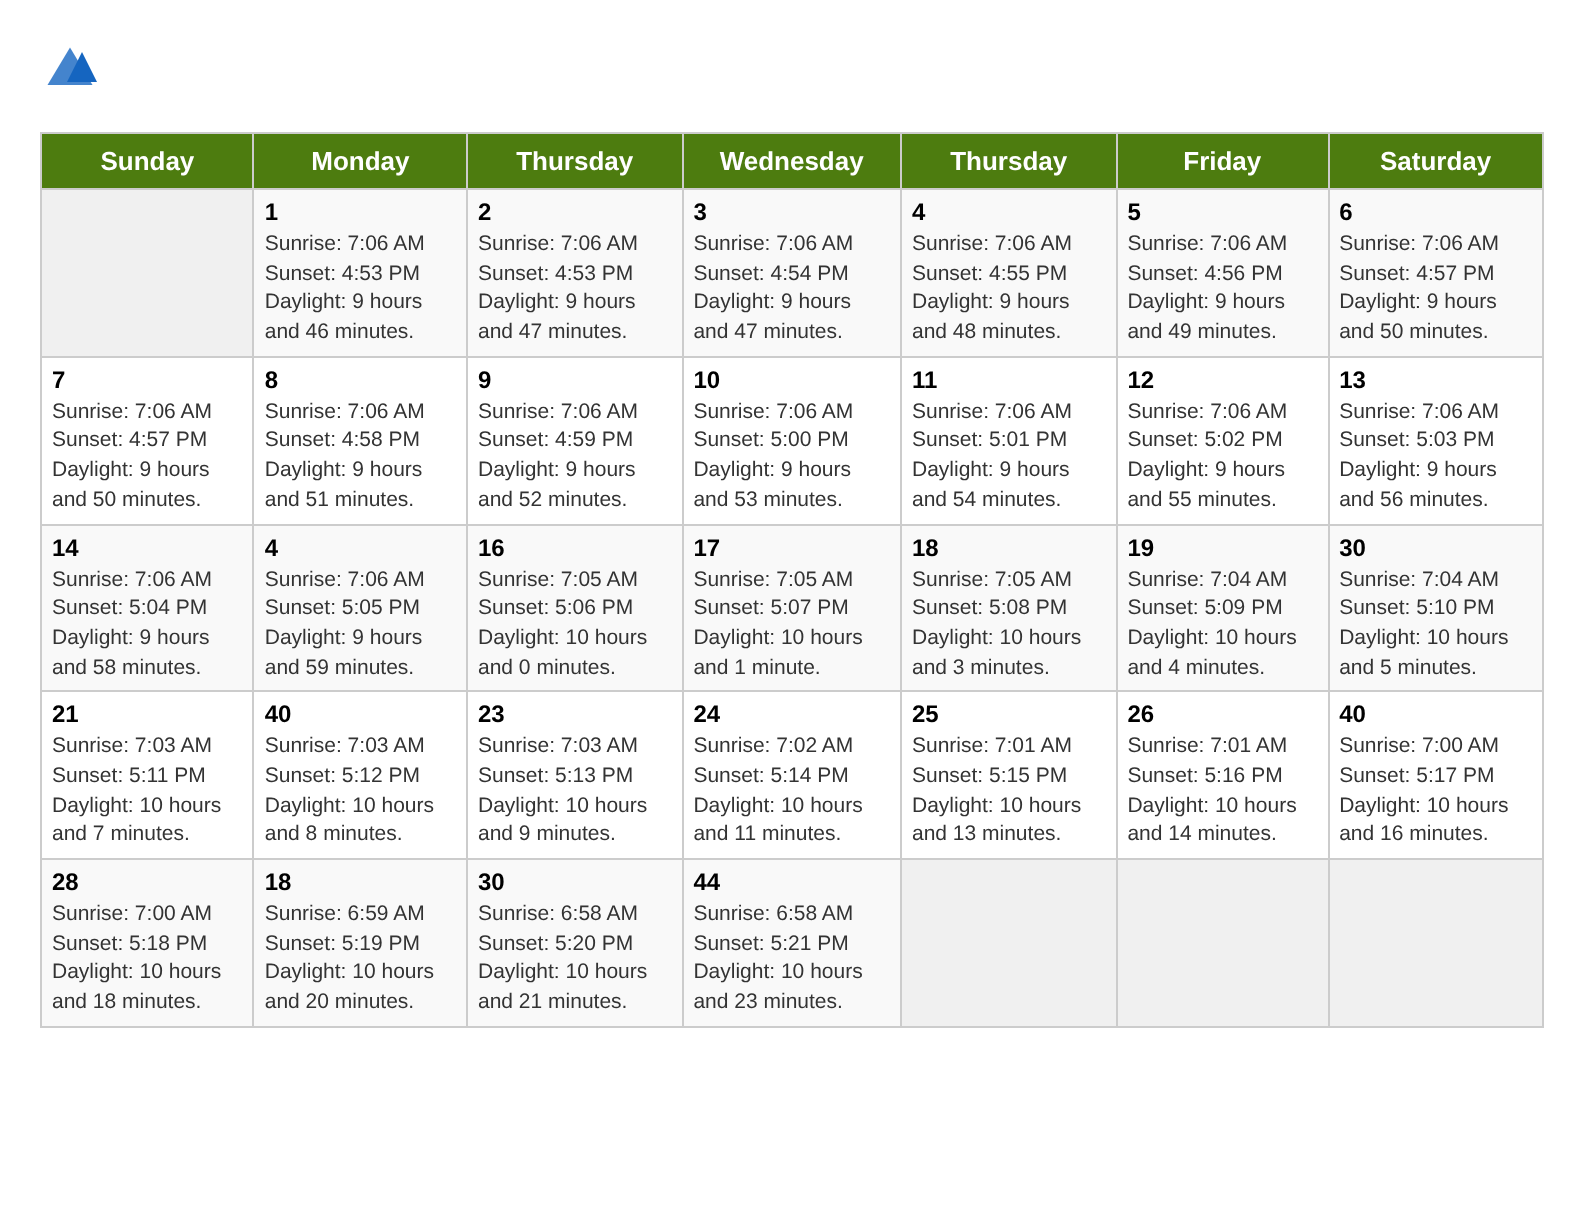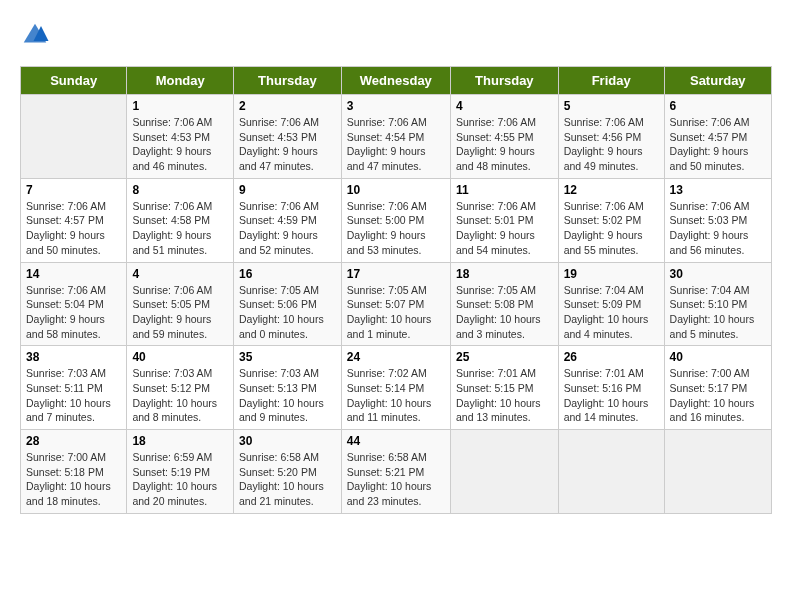--- a/index.html
+++ b/index.html
@@ -264,35 +264,35 @@
         <td>
           <span class="day-num">30</span>
           <div class="day-info" style="white-space: pre-line;">Sunrise: 7:04 AM
 Sunset: 5:10 PM
 Daylight: 10 hours
 and 5 minutes.</div>
         </td>
       </tr>
       <tr>
         <td>
-          <span class="day-num">38</span>
+          <span class="day-num">21</span>
           <div class="day-info" style="white-space: pre-line;">Sunrise: 7:03 AM
 Sunset: 5:11 PM
 Daylight: 10 hours
 and 7 minutes.</div>
         </td>
         <td>
           <span class="day-num">40</span>
           <div class="day-info" style="white-space: pre-line;">Sunrise: 7:03 AM
 Sunset: 5:12 PM
 Daylight: 10 hours
 and 8 minutes.</div>
         </td>
         <td>
-          <span class="day-num">35</span>
+          <span class="day-num">23</span>
           <div class="day-info" style="white-space: pre-line;">Sunrise: 7:03 AM
 Sunset: 5:13 PM
 Daylight: 10 hours
 and 9 minutes.</div>
         </td>
         <td>
           <span class="day-num">24</span>
           <div class="day-info" style="white-space: pre-line;">Sunrise: 7:02 AM
 Sunset: 5:14 PM
 Daylight: 10 hours

